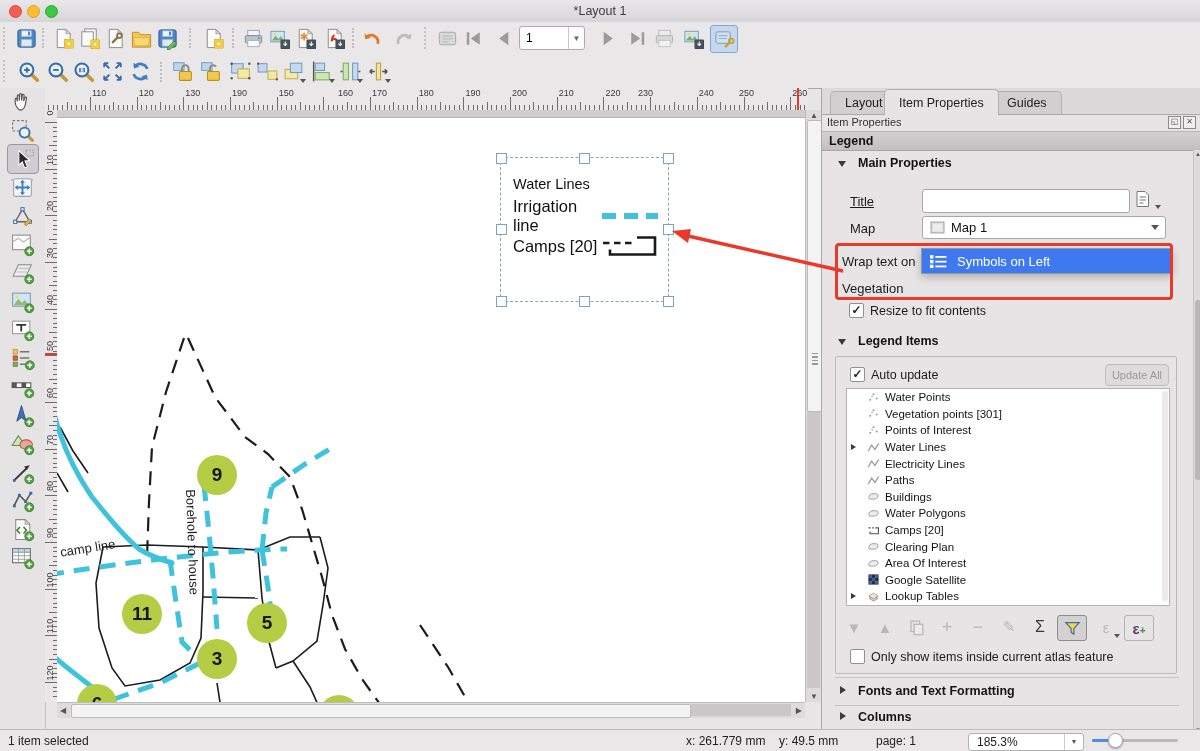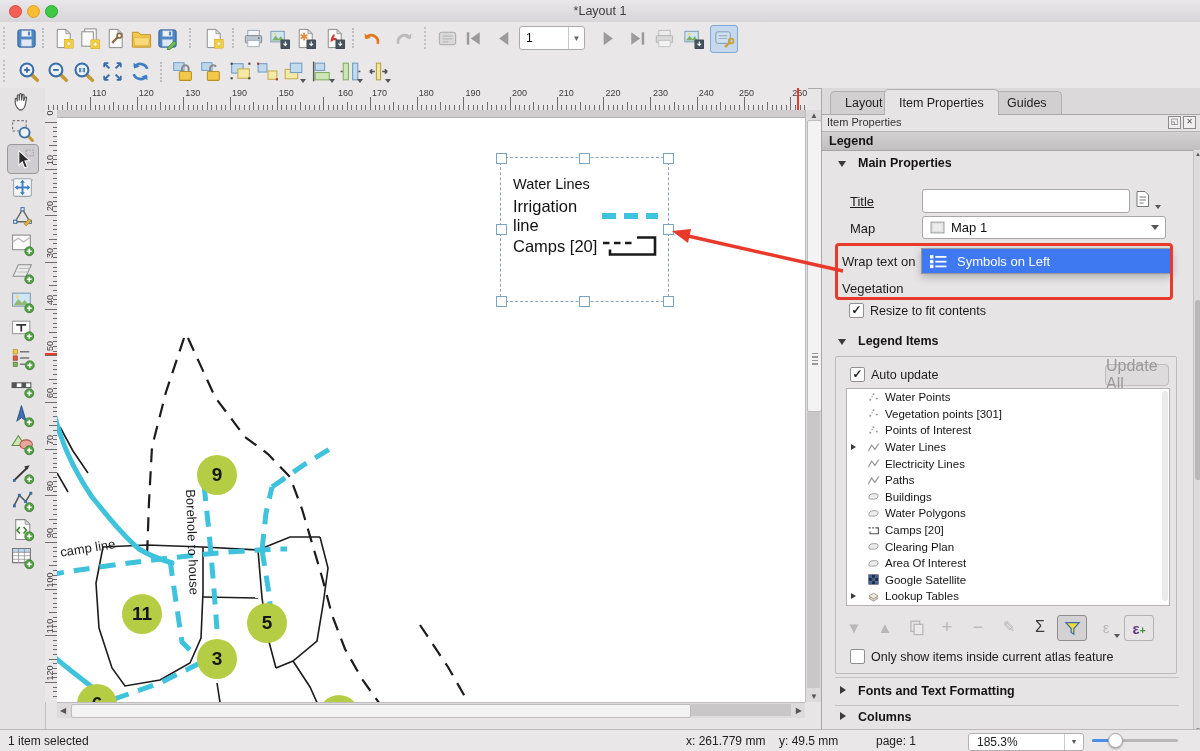--- a/index.html
+++ b/index.html
@@ -83,21 +83,21 @@
   .redbox{border:3px solid #e8392a;border-radius:4px;z-index:45;pointer-events:none;}
   .dropdown{left:99px;top:160px;width:249px;background:#fff;border:1px solid #9a989a;box-shadow:0 3px 8px rgba(0,0,0,.25);z-index:30;}
   .opt{height:24px;display:flex;align-items:center;font-size:13px;color:#1a1a1a;}
   .opt.sel{background:#3e79f2;color:#fff;}
   .opt svg{width:17px;height:15px;margin:0 10px 0 8px;}
   .groupbox{border:1px solid #bdbabb;border-radius:2px;}
   .pbtn-dis{color:#b9b7b8;}
   .pbtn{position:absolute;width:28px;height:24px;display:flex;align-items:center;justify-content:center;font-size:15px;}
   .pbtn svg{width:19px;height:19px;}
   .pbtn.pressedp{background:#d4d1d3;border:1px solid #8f8d8f;border-radius:3px;}
-  .updall{position:absolute;background:#dedbdc;border:1px solid #bfbcbd;border-radius:4px;font-size:16px;color:#9b989a;display:flex;align-items:center;justify-content:center;}
+  .updall{position:absolute;background:#dedbdc;border:1px solid #bfbcbd;border-radius:4px;font-size:11px;color:#9b989a;display:flex;align-items:center;justify-content:center;}
   .list{background:#fff;border:1px solid #b5b2b4;overflow:hidden;}
   .lrow{height:16.6px;display:flex;align-items:center;font-size:11.5px;color:#141414;}
   .lrow .tri{width:0;height:0;border-top:3.5px solid transparent;border-bottom:3.5px solid transparent;border-left:5px solid #3c3a3b;margin-left:4px;}
   .lrow svg{width:13px;height:13px;flex:none;}
   .lrow .lt{margin-left:5px;white-space:nowrap;}
   .listscroll{position:absolute;right:1px;top:2px;width:6px;height:210px;background:#eceaeb;border-radius:3px;}
   .hr{position:absolute;height:1px;background:#c6c3c5;}
   .pscroll{left:371px;top:62px;width:8px;height:584px;background:#dddbdc;border-left:1px solid #c6c4c5;}
   .pthumb{position:absolute;left:1px;width:6px;background:#b9b7b8;border-radius:3px;}
   
@@ -897,21 +897,21 @@
       <div class="tick" style="left: 563.148px; width: 1px; bottom: 0px; height: 5px;"></div>
       <div class="tick" style="left: 567.816px; width: 1px; bottom: 0px; height: 5px;"></div>
       <div class="tick" style="left: 572.484px; width: 1px; bottom: 0px; height: 5px;"></div>
       <div class="tick" style="left: 577.152px; width: 1px; bottom: 0px; height: 5px;"></div>
       <div class="tick" style="left: 581.82px; width: 1px; bottom: 0px; height: 8px;"></div>
       <div class="tick" style="left: 586.488px; width: 1px; bottom: 0px; height: 5px;"></div>
       <div class="tick" style="left: 591.156px; width: 1px; bottom: 0px; height: 5px;"></div>
       <div class="tick" style="left: 595.824px; width: 1px; bottom: 0px; height: 5px;"></div>
       <div class="tick" style="left: 600.492px; width: 1px; bottom: 0px; height: 5px;"></div>
       <div class="tick" style="left: 605.16px; width: 1px; bottom: 0px; height: 13px;"></div>
-      <div class="rlabel" style="left: 608px; top: 0px;">230</div>
+      <div class="rlabel" style="left: 593px; top: 0px;">230</div>
       <div class="tick" style="left: 609.828px; width: 1px; bottom: 0px; height: 5px;"></div>
       <div class="tick" style="left: 614.496px; width: 1px; bottom: 0px; height: 5px;"></div>
       <div class="tick" style="left: 619.164px; width: 1px; bottom: 0px; height: 5px;"></div>
       <div class="tick" style="left: 623.832px; width: 1px; bottom: 0px; height: 5px;"></div>
       <div class="tick" style="left: 628.5px; width: 1px; bottom: 0px; height: 8px;"></div>
       <div class="tick" style="left: 633.168px; width: 1px; bottom: 0px; height: 5px;"></div>
       <div class="tick" style="left: 637.836px; width: 1px; bottom: 0px; height: 5px;"></div>
       <div class="tick" style="left: 642.504px; width: 1px; bottom: 0px; height: 5px;"></div>
       <div class="tick" style="left: 647.172px; width: 1px; bottom: 0px; height: 5px;"></div>
       <div class="tick" style="left: 651.84px; width: 1px; bottom: 0px; height: 13px;"></div>

